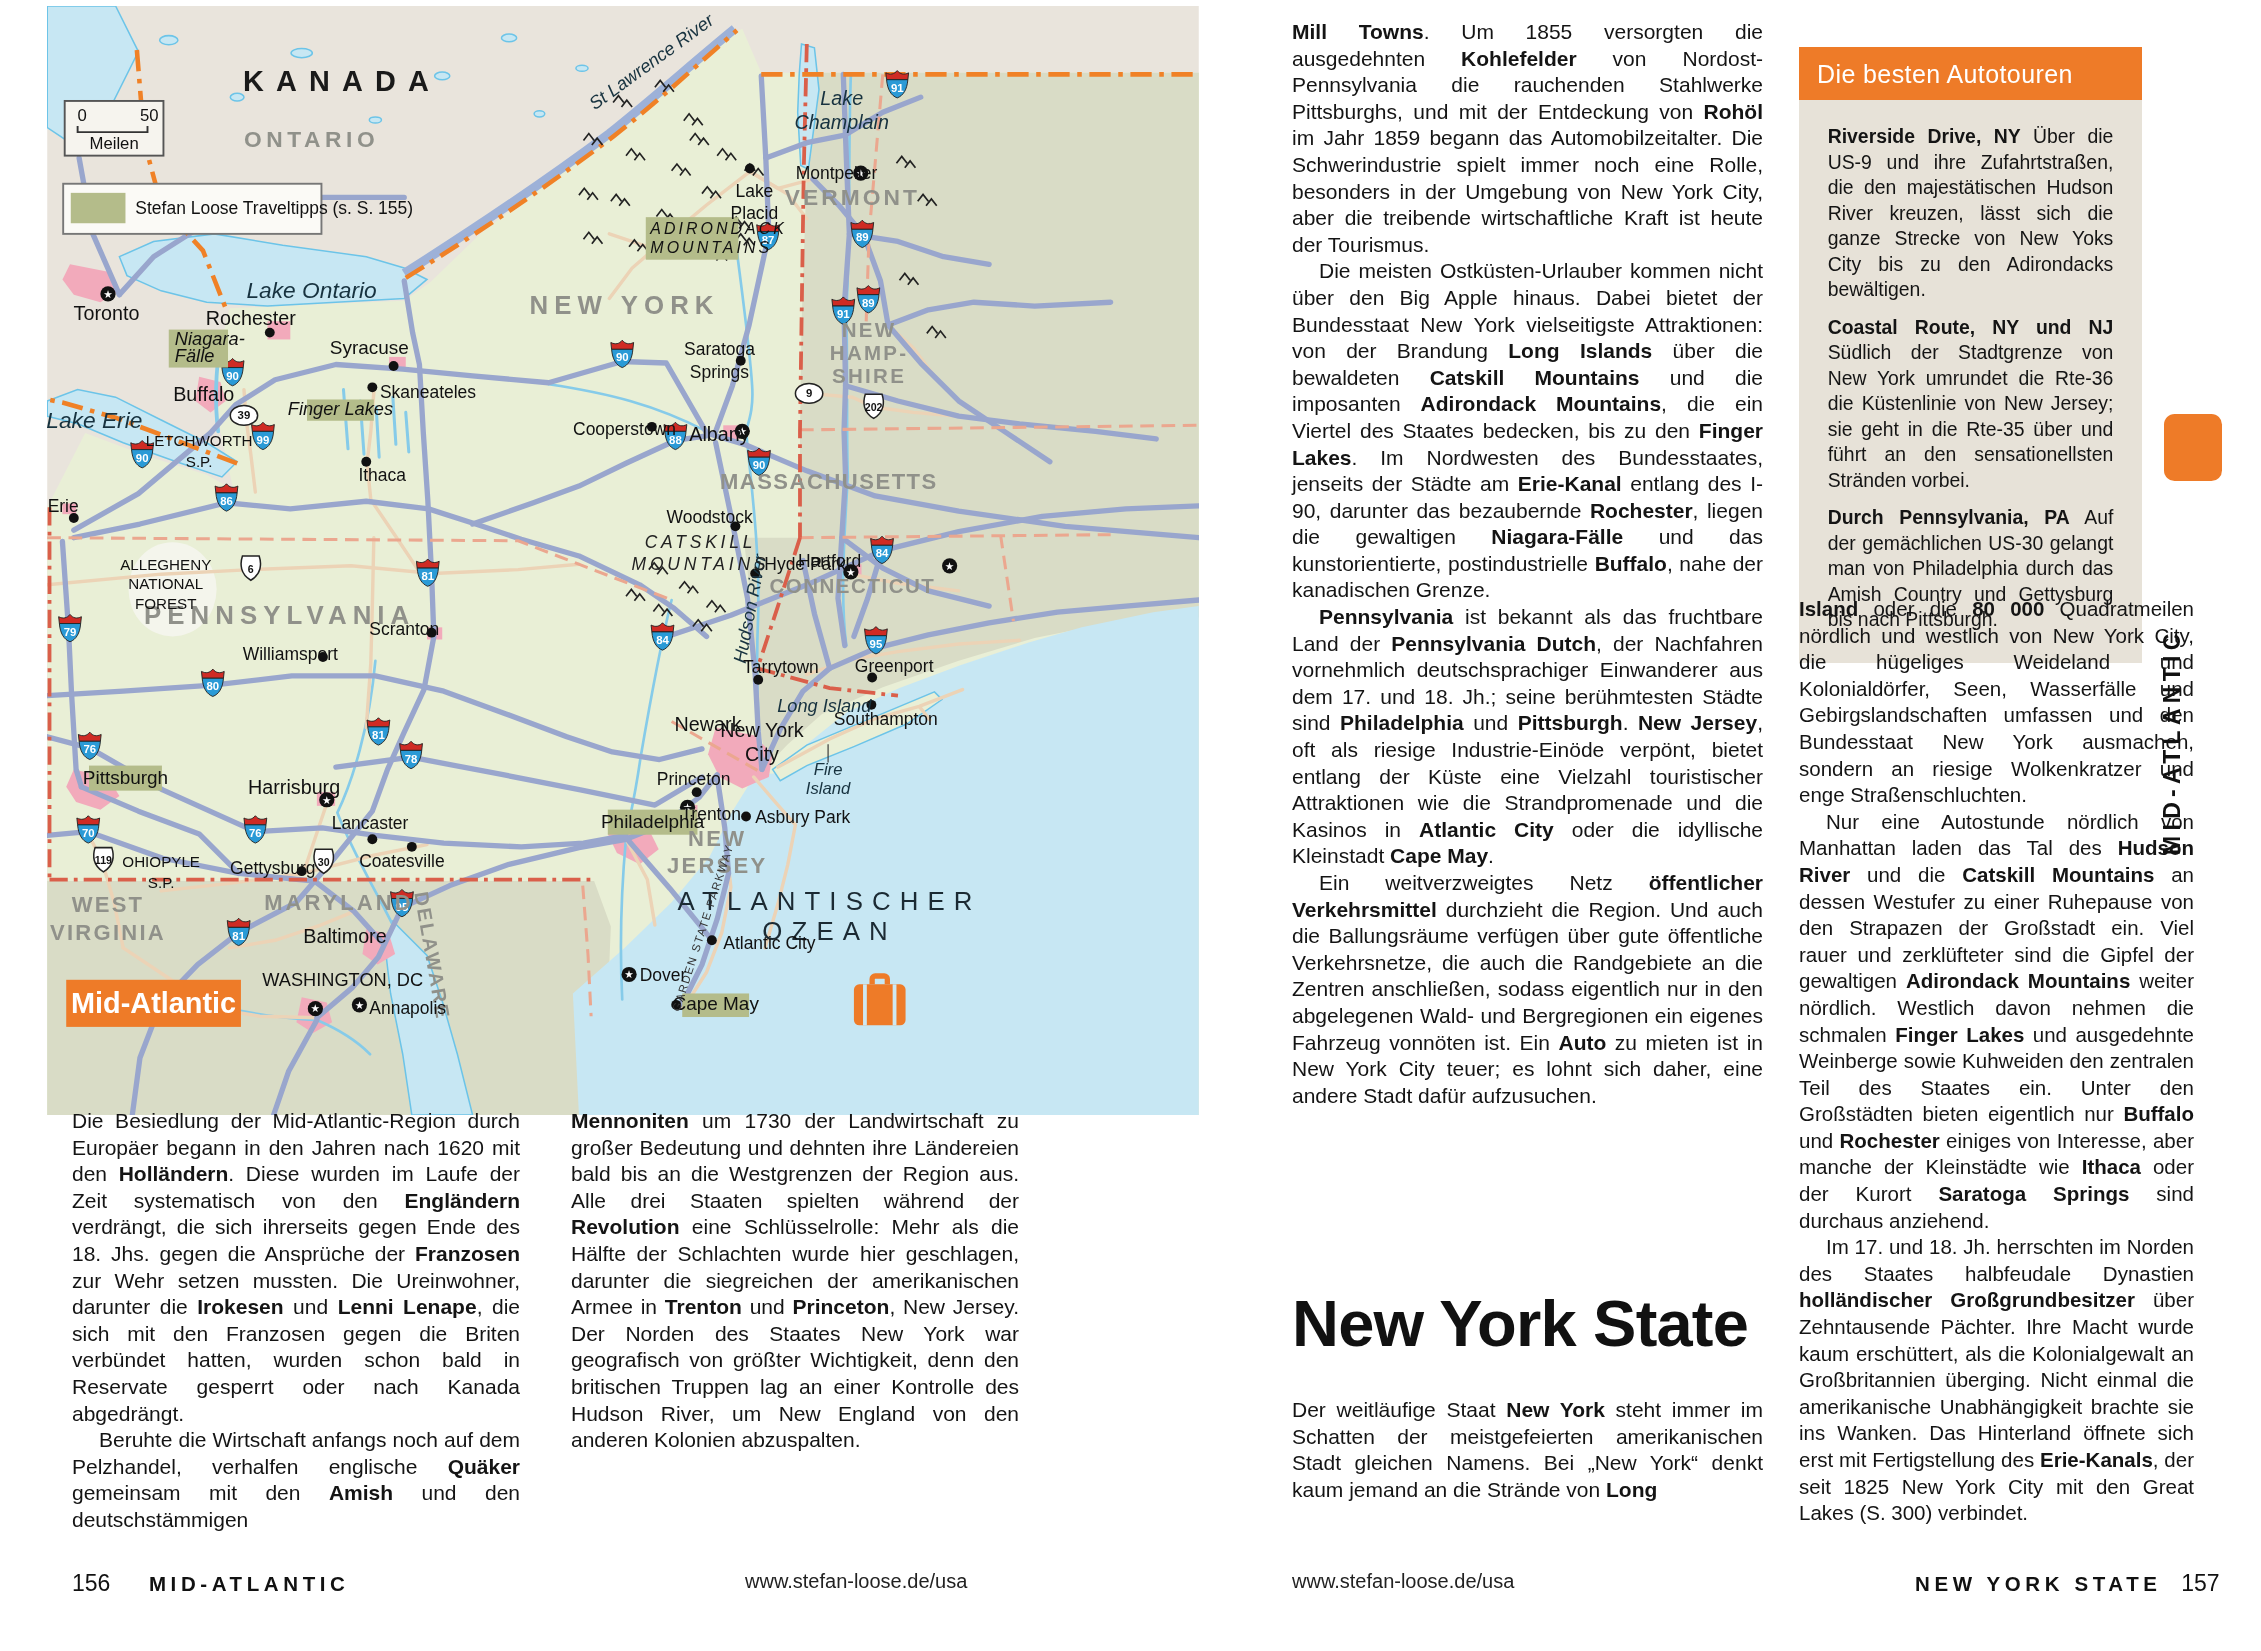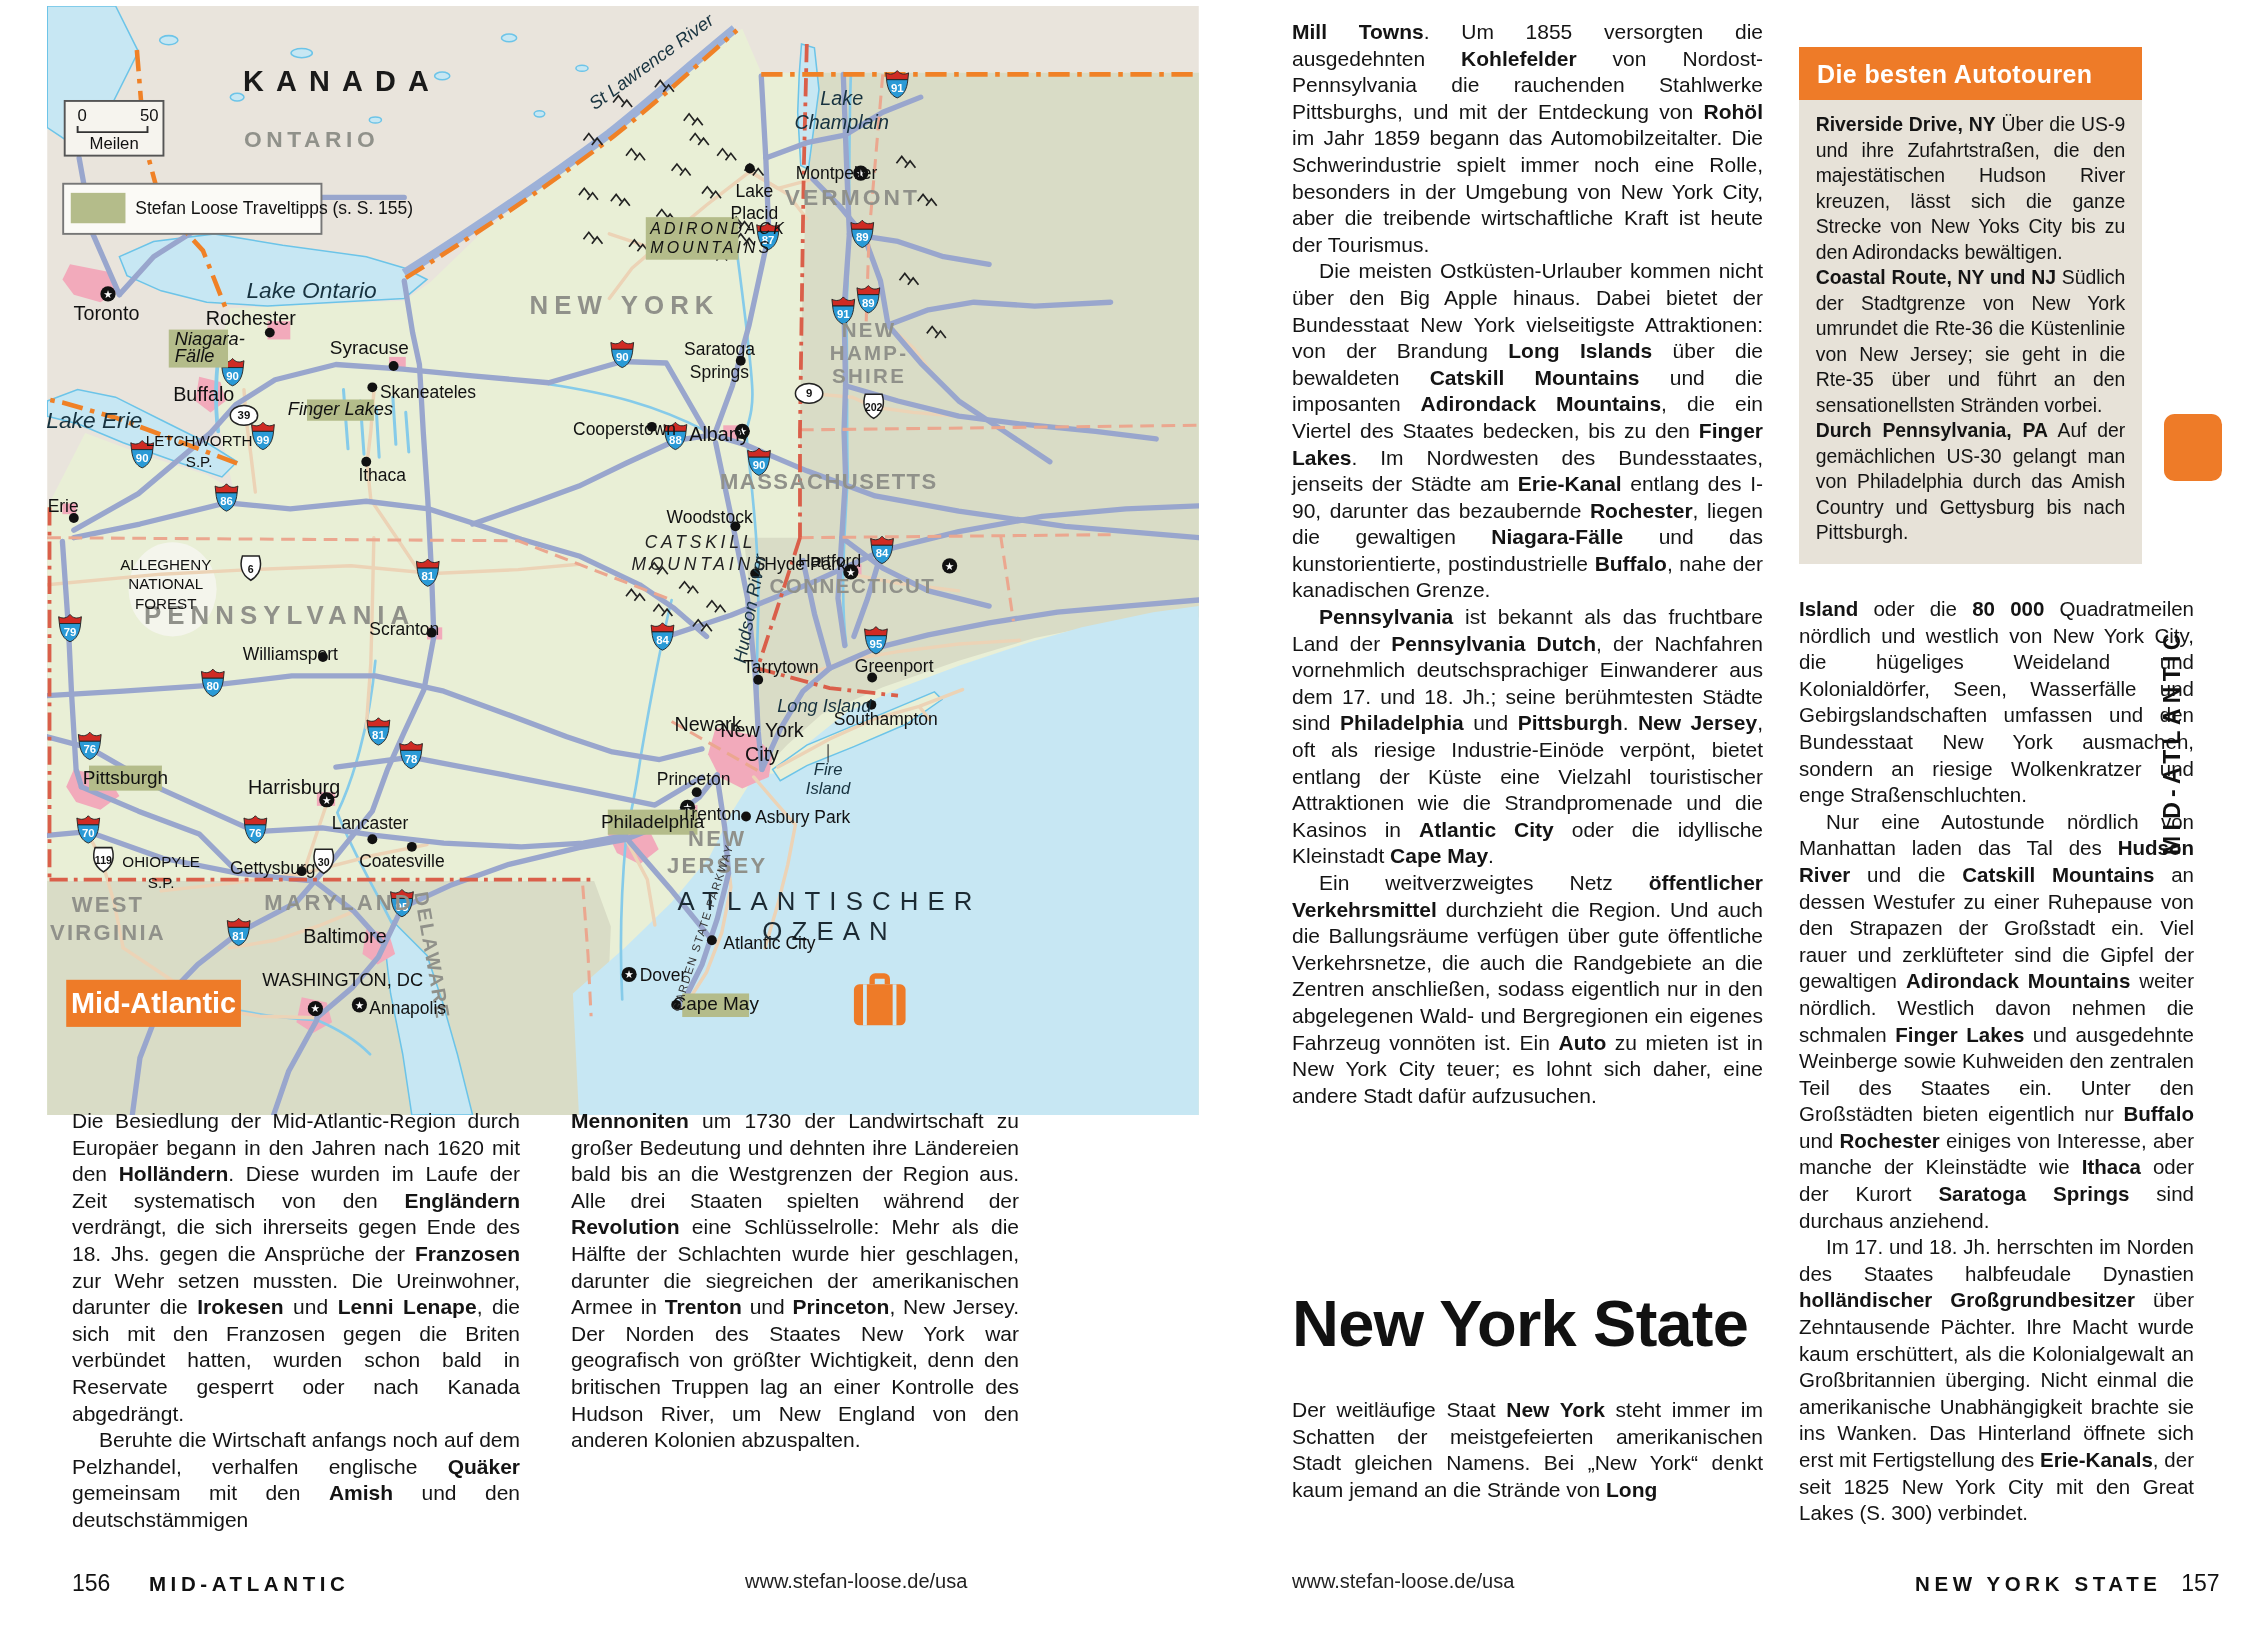--- a/index.html
+++ b/index.html
@@ -9,25 +9,25 @@
   .col{text-align:justify;font-size:21px;line-height:26.6px;color:#141414}
   .col p{margin:0}
   .col p.ind{text-indent:27px}
   b{font-weight:700}
   .footer{font-size:20px;white-space:nowrap;color:#111}
   .pgnum{font-weight:400;font-size:23px}
   .section-name{font-weight:700;letter-spacing:4.6px;font-size:20.5px}
   .url{font-size:20px;color:#222}
   .nys-heading{font-size:65px;font-weight:700;letter-spacing:-0.8px;color:#111;white-space:nowrap}
   .tourbox{width:343px}
-  .tourbox-bar{background:#ee7b28;color:#fff;font-weight:700;font-size:25px;
+  .tourbox-bar{background:#ee7b28;color:#fff;font-weight:400;font-size:25px;
                padding:13px 18px 11.4px 18px;letter-spacing:0.4px}
   .tourbox-body{background:#e7e2d8;padding:12px 16.7px 18px 16.7px;font-size:19.4px;
                 line-height:25.5px;text-align:justify;color:#141414}
-  .tourbox-body p{margin:0}
+  .tourbox-body p{margin:12px}
   .tab-square{position:absolute;left:2164px;top:414px;width:58px;height:67px;
               background:#ee7b28;border-radius:10.6px}
   .tab-label{position:absolute;left:2159px;top:498px;height:357px;
              writing-mode:vertical-rl;transform:rotate(180deg);
              font-weight:700;font-size:23px;letter-spacing:5.3px;color:#111;white-space:nowrap}
   svg text{font-family:"Liberation Sans",sans-serif}
 </style>
 </head>
 <body>
 

